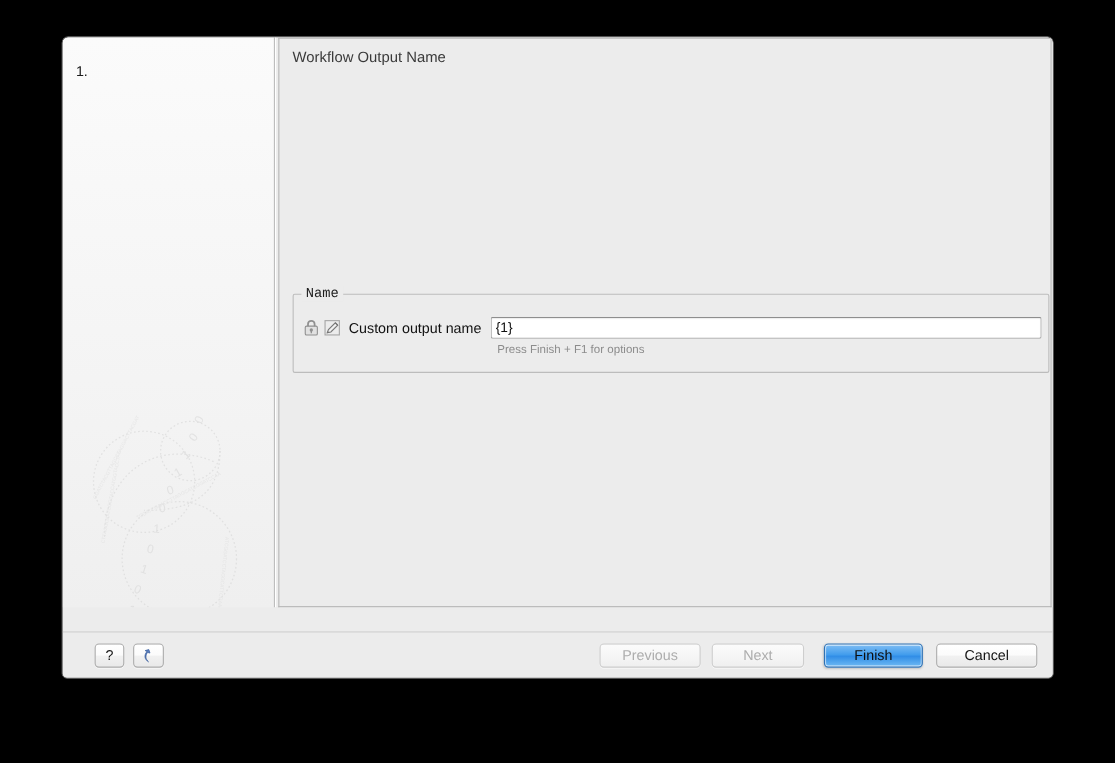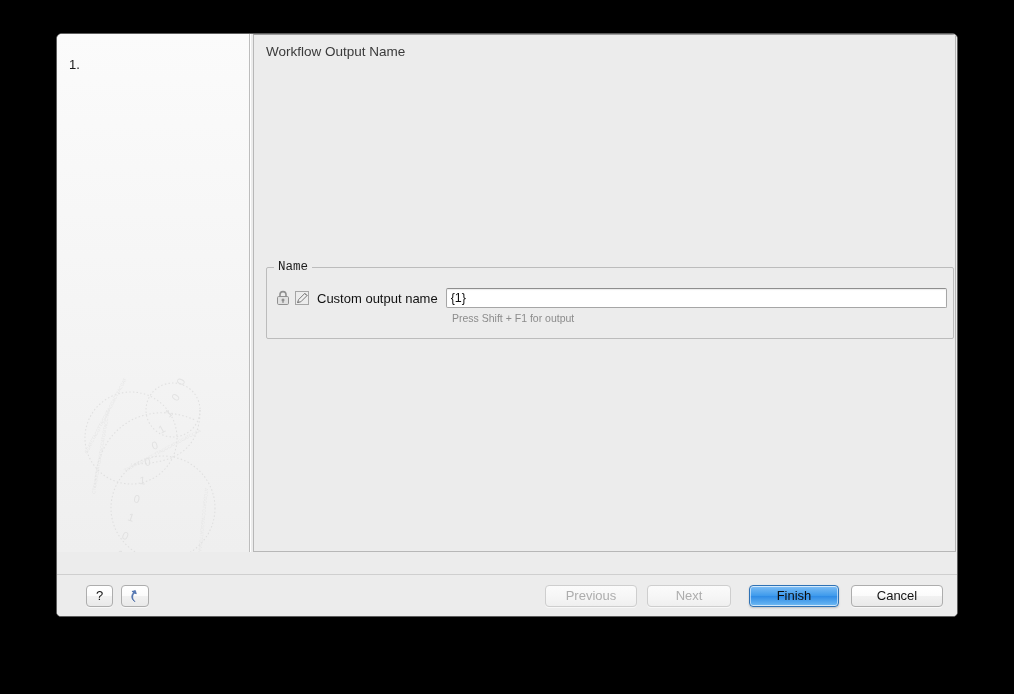--- a/index.html
+++ b/index.html
@@ -327,21 +327,21 @@
               <path d="M3.5 12.5 L4.6 9.6 L10.8 3.4 L13 5.6 L6.8 11.8 Z" fill="#f2f2f2" stroke="#4a4a4a" stroke-width="1"></path>
               <path d="M10.8 3.4 L13 5.6" stroke="#4a4a4a" stroke-width="1"></path>
               <path d="M3.5 12.5 L5.2 11.9" stroke="#4a4a4a" stroke-width="1"></path>
             </svg>
 
             <label id="field-label" for="name-input">Custom output name</label>
 
             <input id="name-input" type="text" value="{1}" style="">
           </div>
 
-          <div id="field-hint">Press Shift + F1 for output</div>
+          <div id="field-hint">Press Finish + F1 for options</div>
         </fieldset>
       </div>
     </div>
   </div>
 
   <div id="footer">
     <button class="btn" id="btn-help">?</button>
 
     <button class="btn" id="btn-reset">
       <svg class="btn-icon" width="15" height="15" viewBox="0 0 16 16">

